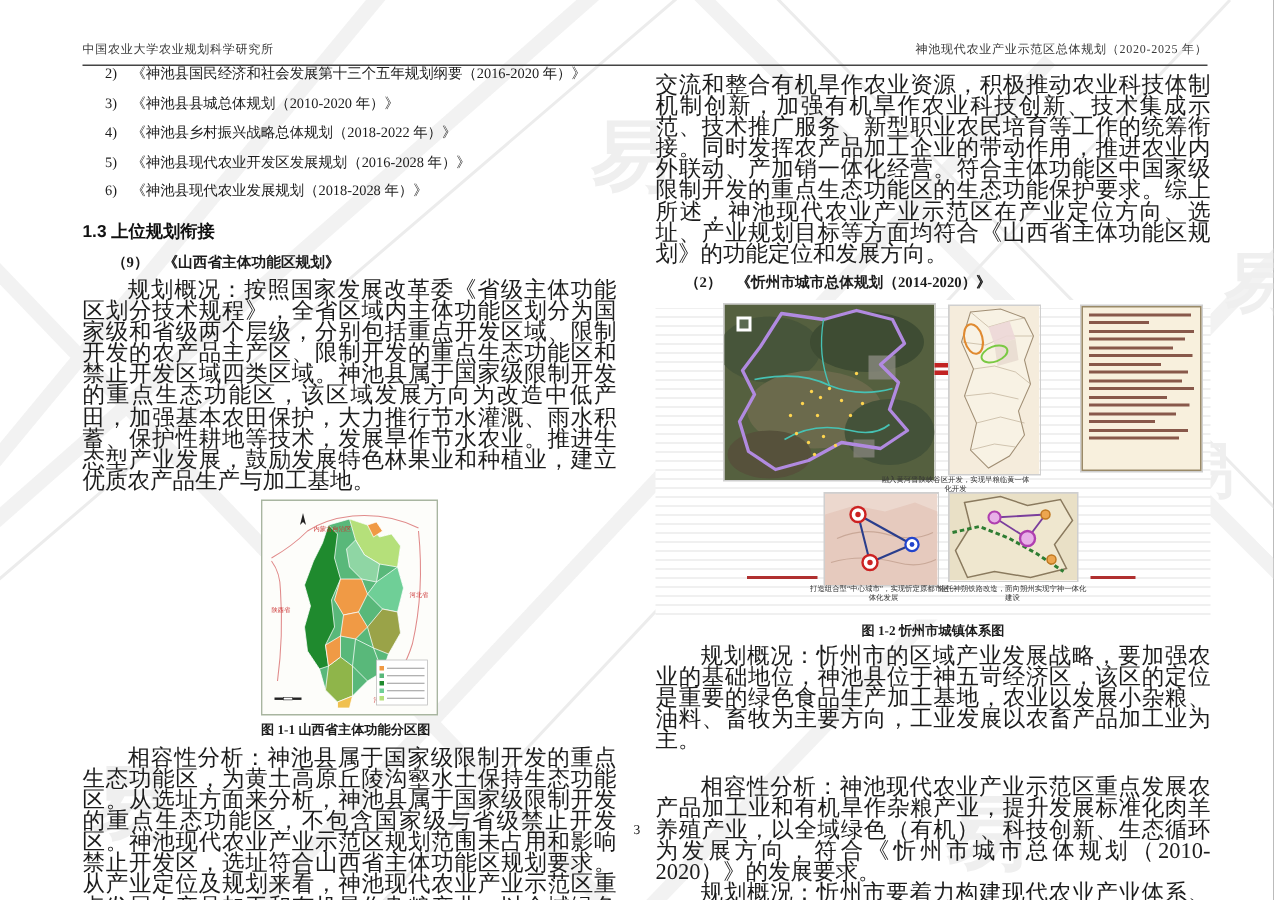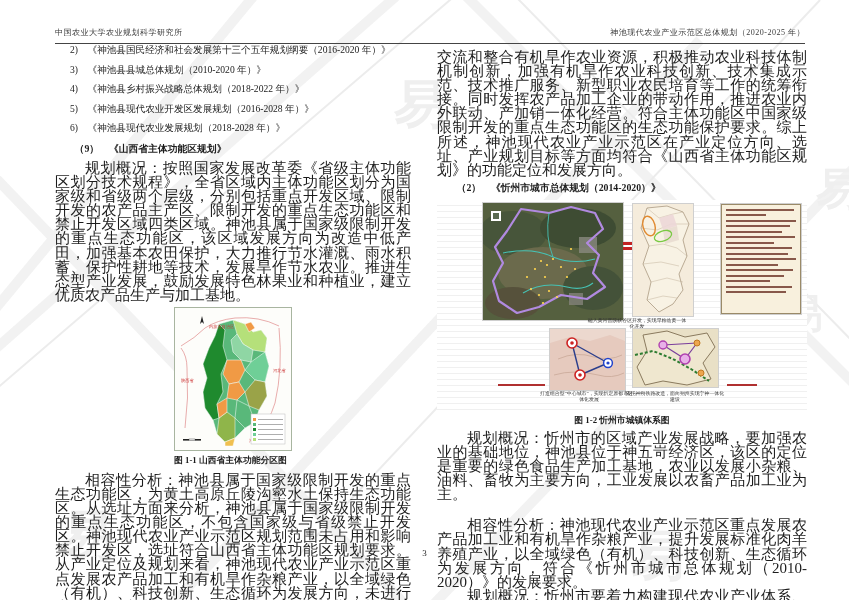--- a/index.html
+++ b/index.html
@@ -84,20 +84,21 @@
   <div class="hdr-right">神池现代农业产业示范区总体规划（2020-2025 年）</div>
   <div class="hdr-rule"></div>
 
   <div class="col col-left">
     <div class="list-item">2)　《神池县国民经济和社会发展第十三个五年规划纲要（2016-2020 年）》</div>
     <div class="list-item">3)　《神池县县城总体规划（2010-2020 年）》</div>
     <div class="list-item">4)　《神池县乡村振兴战略总体规划（2018-2022 年）》</div>
     <div class="list-item">5)　《神池县现代农业开发区发展规划（2016-2028 年）》</div>
     <div class="list-item">6)　《神池县现代农业发展规划（2018-2028 年）》</div>
 
+    <div class="h-section">1.3 上位规划衔接</div>
     <div class="h-sub">（9）　《山西省主体功能区规划》</div>
     <p class="body-p indent">规划概况：按照国家发展改革委《省级主体功能区划分技术规程》，全省区域内主体功能区划分为国家级和省级两个层级，分别包括重点开发区域、限制开发的农产品主产区、限制开发的重点生态功能区和禁止开发区域四类区域。神池县属于国家级限制开发的重点生态功能区，该区域发展方向为改造中低产田，加强基本农田保护，大力推行节水灌溉、雨水积蓄、保护性耕地等技术，发展旱作节水农业。推进生态型产业发展，鼓励发展特色林果业和种植业，建立优质农产品生产与加工基地。</p>
 
     <div class="fig1-wrap">
       <svg class="fig1" width="116" height="142" viewBox="0 0 116 142">
         <rect x="0" y="0" width="116" height="142" fill="#fdfdfa"></rect>
 
         <path d="M6,38 Q20,30 30,20 Q42,12 60,10 Q84,8 104,18" fill="none" stroke="#e08a8a" stroke-width="0.7"></path>
         <path d="M10,120 Q14,90 12,60 Q12,48 6,40" fill="none" stroke="#e08a8a" stroke-width="0.7"></path>
         <path d="M104,20 Q108,60 100,95 Q94,115 80,128" fill="none" stroke="#e08a8a" stroke-width="0.7"></path>

